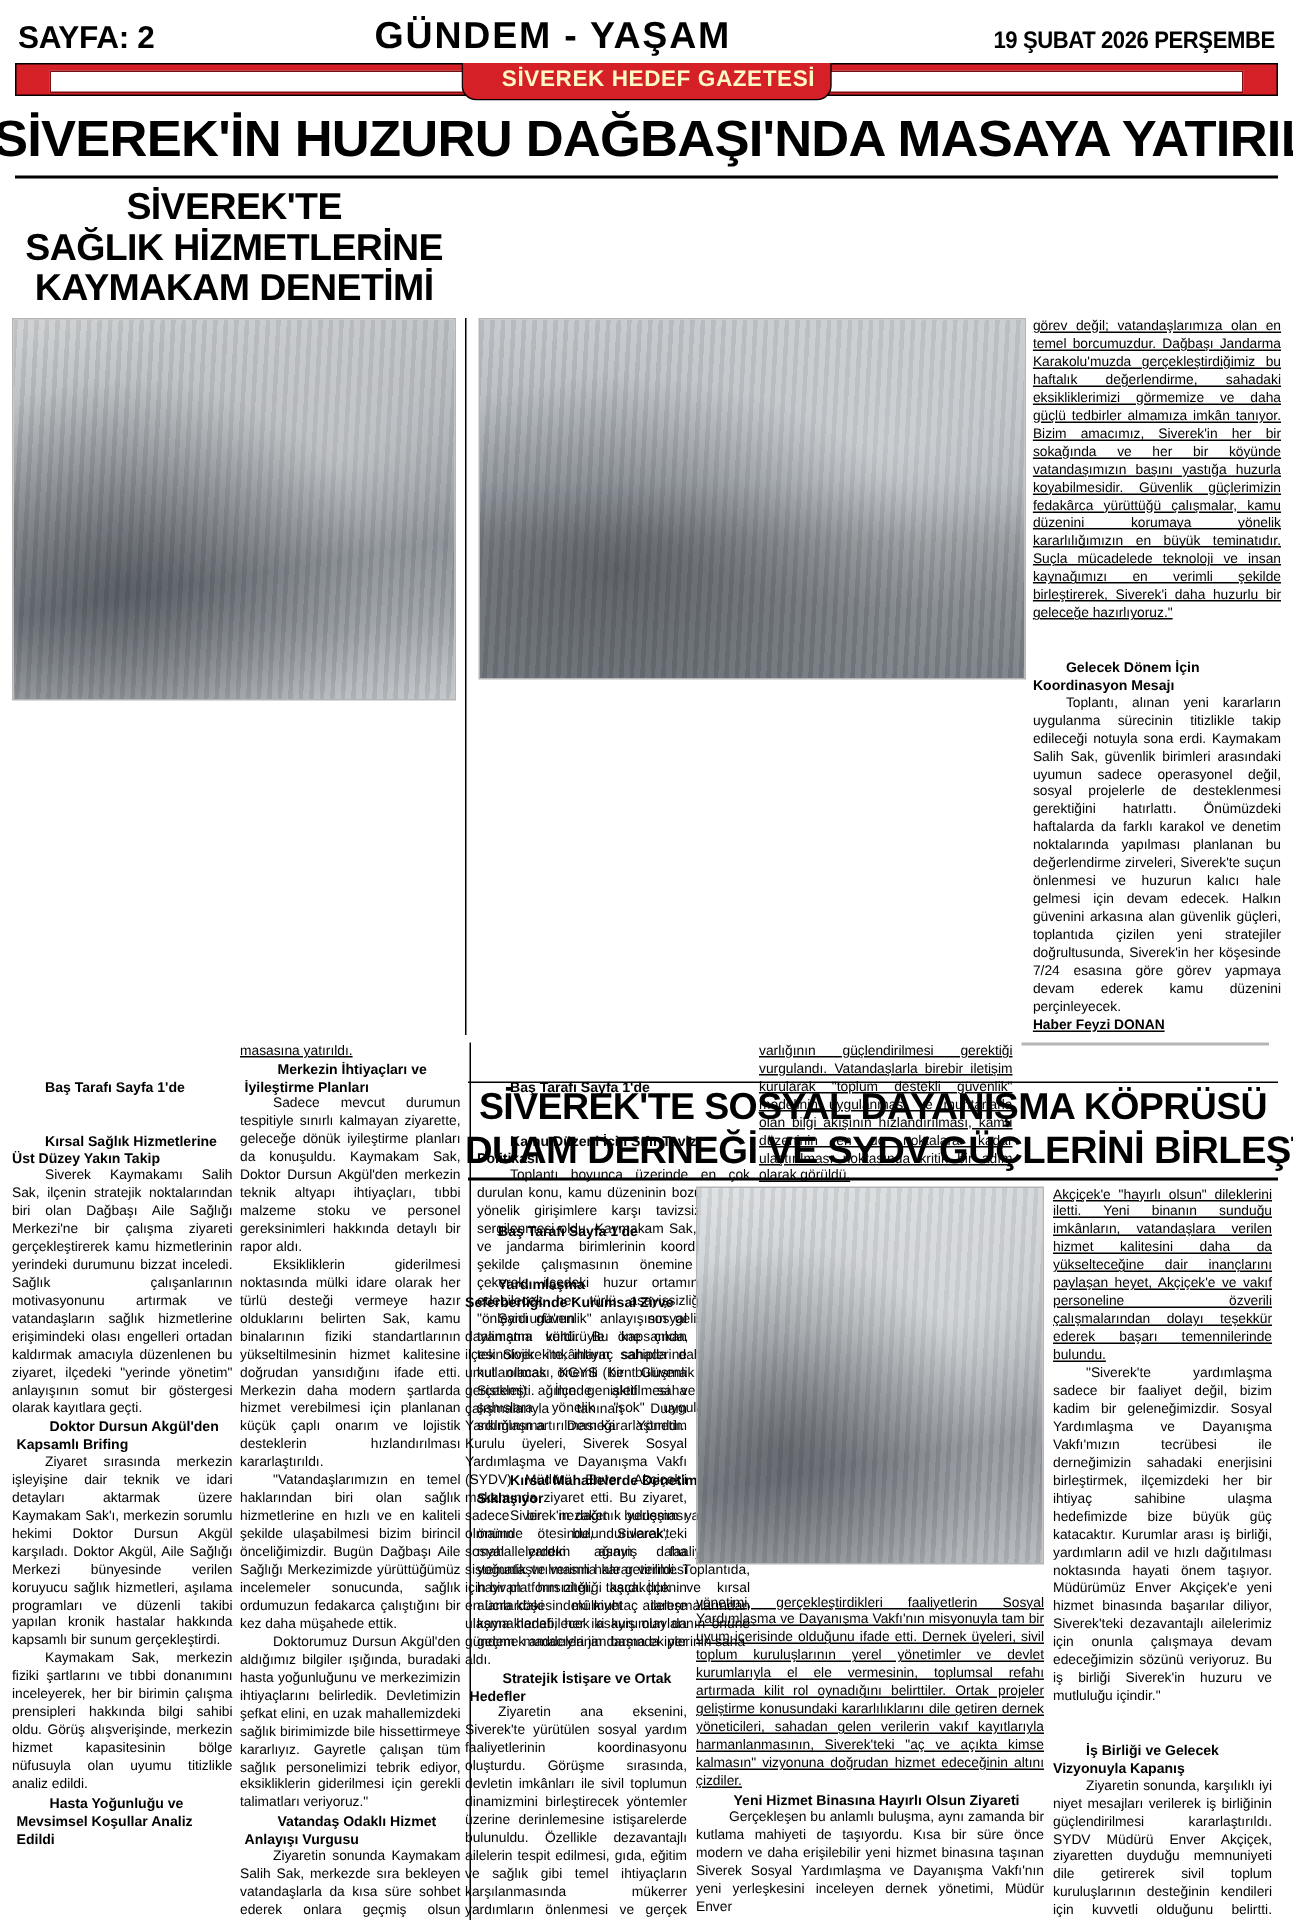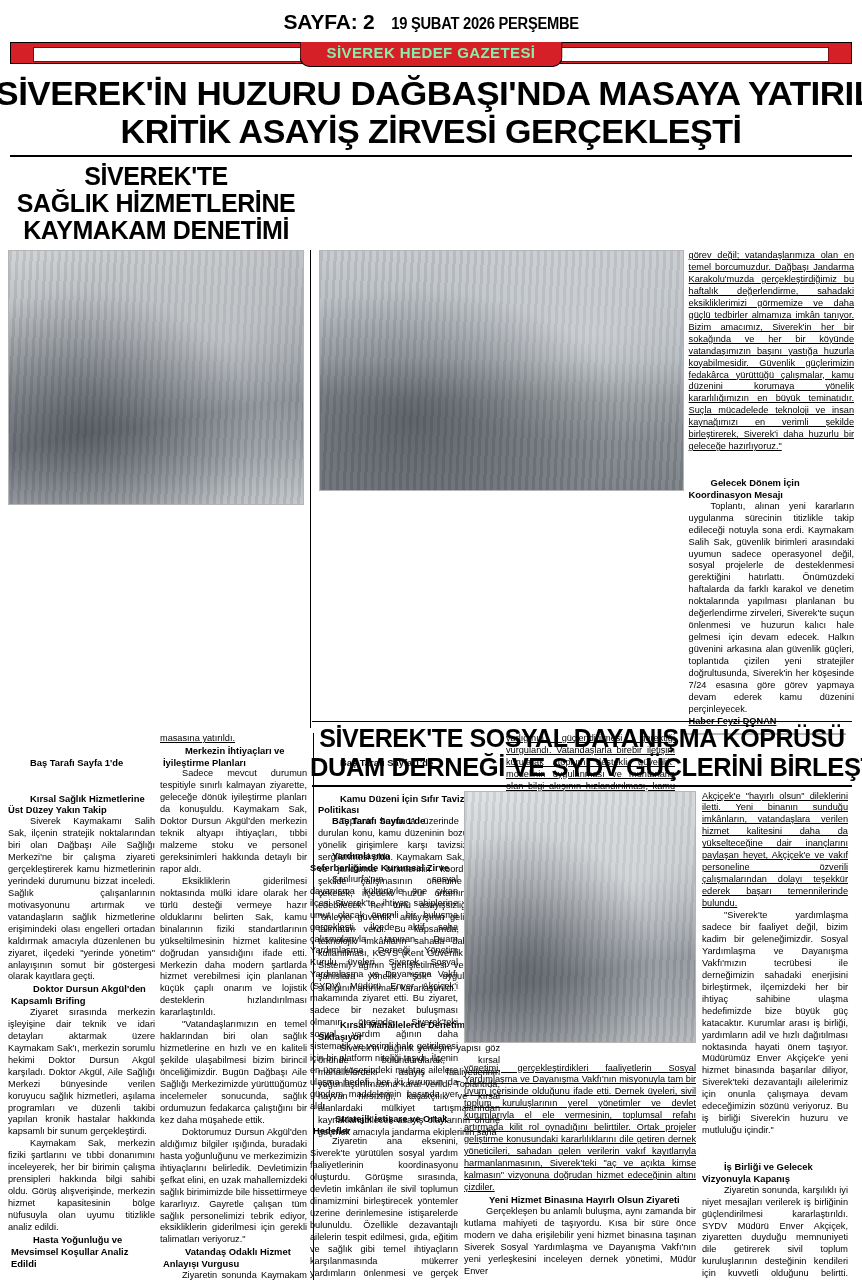--- a/index.html
+++ b/index.html
@@ -17,21 +17,21 @@
   .page {
     width: 862px; height: 1280px;
     position: relative;
     padding: 0 8px;
   }
 
   
   .masthead {
     display: flex;
     align-items: baseline;
-    justify-content: center;
+    justify-content: space-between;
     padding: 10px 4px 2px 4px;
     height: 40px;
   }
   .masthead-left {
     font-size: 21px; font-weight: bold; letter-spacing: -0.2px;
     font-family: "Liberation Sans", sans-serif;
   }
   .masthead-center {
     font-size: 25px; font-weight: bold; letter-spacing: 1.2px;
     font-family: "Liberation Sans", sans-serif;
@@ -61,25 +61,25 @@
     background: #fff;
     border: 1px solid #7a0d11;
   }
   .banner::before { left: 22px; width: 300px; }
   .banner::after  { right: 22px; width: 300px; }
   .banner-tab {
     position: absolute;
     left: 50%; transform: translateX(-50%);
     top: 0;
     background: #d42026;
-    color: #86efac;
+    color: #fef9c3;
     font-weight: bold;
     font-size: 15px;
     letter-spacing: 0.4px;
-    padding: 2px 26px 5px 26px;
+    padding: 2px 10px 5px 26px;
     border: 1px solid #000;
     border-top: none;
     border-radius: 0 0 10px 10px;
     z-index: 3;
     white-space: nowrap;
     font-family: "Liberation Sans", sans-serif;
   }
 
   
   .main-heads {
@@ -175,31 +175,31 @@
 
   .flexrow { display: flex; }
 </style>
 </head>
 <body>
 
 <div class="page">
 
   <div class="masthead">
     <div class="masthead-left">SAYFA: 2</div>
+    <div class="masthead-center">GÜNDEM - YAŞAM</div>
     <div class="masthead-right">19 ŞUBAT 2026 PERŞEMBE</div>
   </div>
 
   <div class="banner-wrap">
     <div class="banner"></div>
     <div class="banner-tab">SİVEREK HEDEF GAZETESİ</div>
   </div>
 
   <div class="main-heads">
     <div class="head-1">SİVEREK'İN HUZURU DAĞBAŞI'NDA MASAYA YATIRILDI</div>
-    <div class="head-2">KRİTİK ASAYİŞ ZİRVESİ GERÇEKLEŞTİ</div>
   </div>
   <hr class="rule-black">
 
   <div class="top-zone">
 
     <div class="flexrow" style="align-items:flex-end;">
       <div style="width:305px; padding-right:6px;">
         <div class="sub-head">
           <div>SİVEREK'TE</div>
           <div>SAĞLIK HİZMETLERİNE</div>

